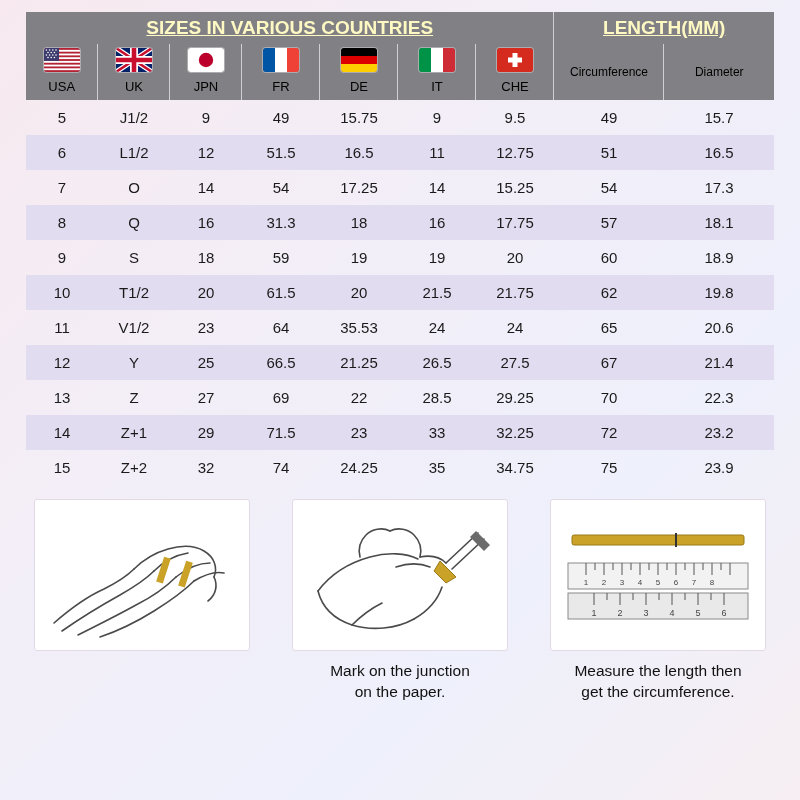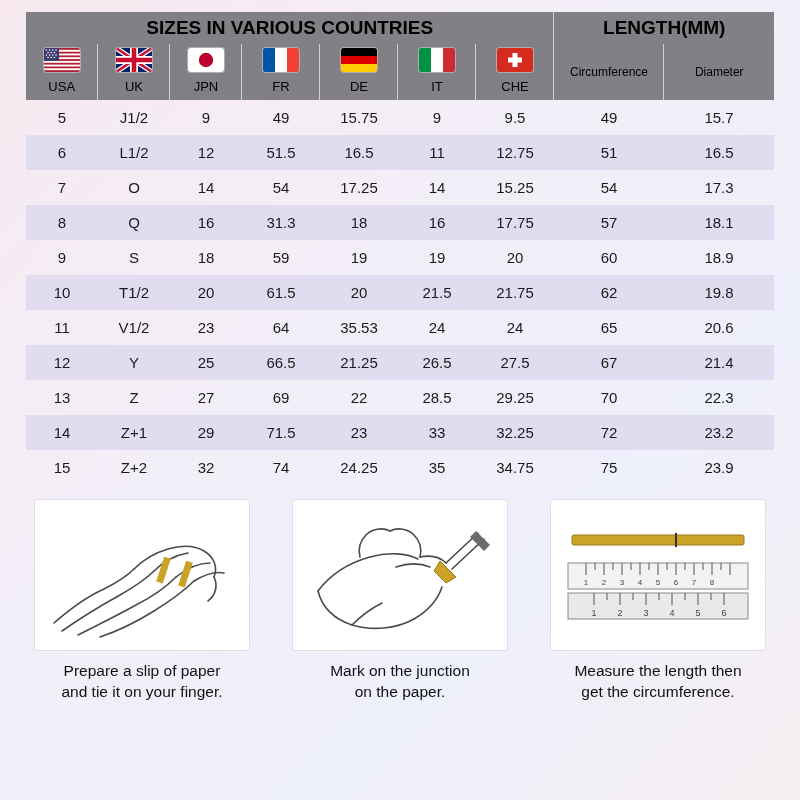--- a/index.html
+++ b/index.html
@@ -29,26 +29,27 @@
     margin: 6px 0 12px 0;
   }
   table.chart {
     width: 748px;
     margin: 0 auto;
     border-collapse: collapse;
     table-layout: fixed;
   }
   .hdr-band td {
     background: #818084;
-    color: #000000;
+    color: #fef9c3;
     text-align: center;
     font-size: 19px;
     font-weight: bold;
     height: 32px;
     border-right: 1px solid #cfcfd4;
+    text-decoration: underline;
   }
   .hdr-band td:last-child { border-right: none; }
   .flag-row td {
     background: #818084;
     color: #000000;
     text-align: center;
     vertical-align: top;
     height: 56px;
     border-right: 1px solid #cfcfd4;
     padding-top: 4px;
@@ -372,21 +373,20 @@
             <path d="M134,72 C144,64 156,58 168,58"></path>
             <path d="M152,76 C162,70 172,66 182,68"></path>
             <path d="M172,72 C176,80 174,90 166,96"></path>
           </g>
           <g>
             <rect x="118" y="52" width="7" height="26" fill="#c9a227" transform="rotate(18 121 65)"></rect>
             <rect x="140" y="56" width="7" height="26" fill="#c9a227" transform="rotate(18 143 69)"></rect>
           </g>
         </svg>
       </div>
-      <div class="cap">Prepare a slip of paper<br>and tie it on your finger.</div>
     </div>
 
     <div class="card">
       <div class="imgbox">
         <svg width="200" height="140" viewBox="0 0 200 140">
           <g fill="none" stroke="#4a4a4a" stroke-width="1.6" stroke-linecap="round" stroke-linejoin="round">
             <path d="M18,86 C30,70 48,58 70,52 C88,47 106,48 118,54"></path>
             <path d="M18,86 C22,102 34,114 52,120 C72,126 96,124 114,114"></path>
             <path d="M114,114 C128,106 138,94 142,82"></path>
             <path d="M60,52 C58,44 60,36 66,30 C72,24 82,22 90,26"></path>

